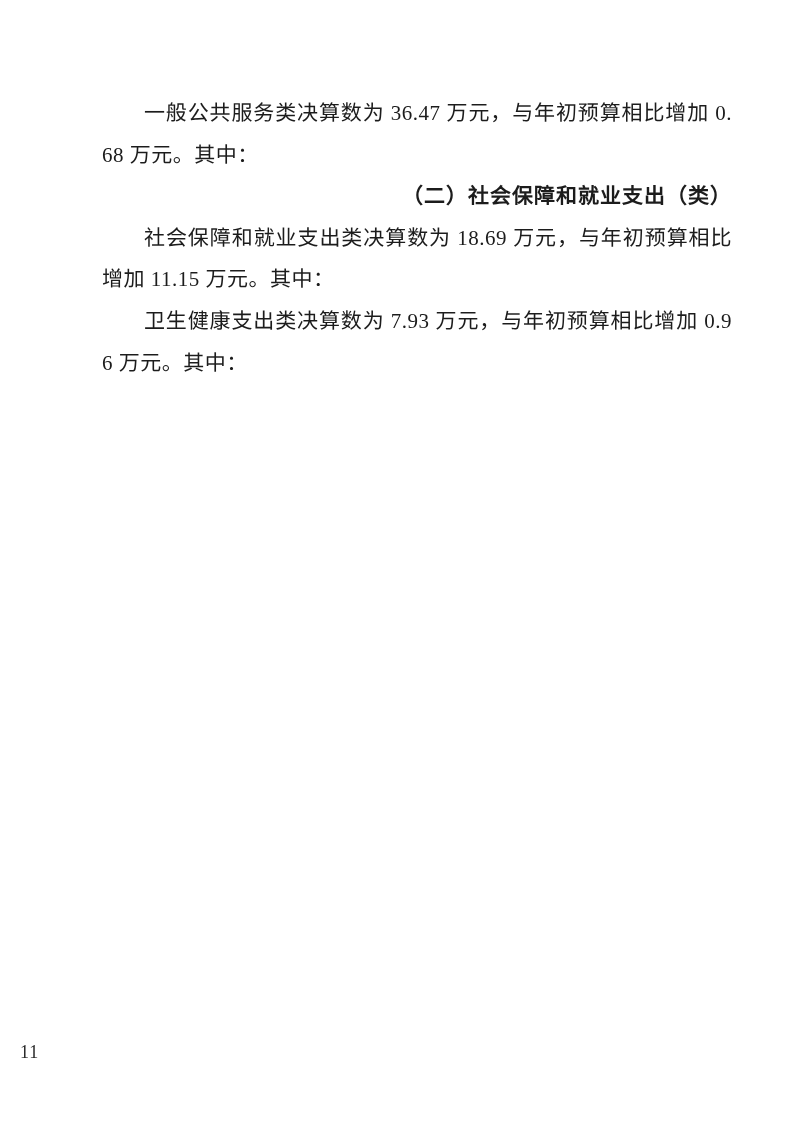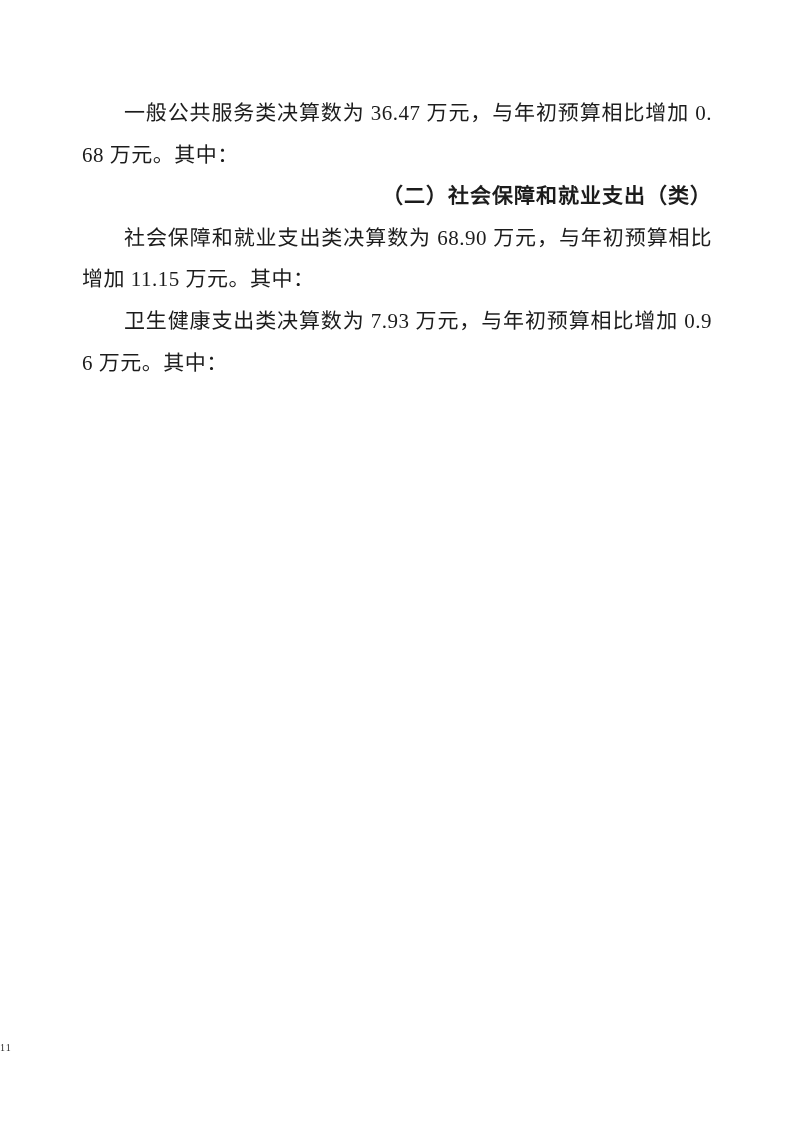--- a/index.html
+++ b/index.html
@@ -8,20 +8,21 @@
     background: #ffffff;
   }
   .page {
     position: relative;
     width: 724px;
     height: 1123px;
     background: #ffffff;
     overflow: hidden;
     font-family: "Liberation Serif", "DejaVu Serif", serif;
     color: #1c1c1c;
+    margin-left: 20px;
   }
   .content {
     position: absolute;
     left: 82px;
     top: 93px;
     width: 630px;
   }
   .para {
     margin: 0;
     padding: 0;
@@ -37,29 +38,29 @@
     font-weight: bold;
     text-align: right;
     letter-spacing: 1px;
   }
   .page-number {
     position: absolute;
     top: 1042px;
     left: 0;
     width: 100%;
     text-align: left;
-    font-size: 10px;
+    font-size: 18px;
     letter-spacing: 1px;
     color: #2a2a2a;
   }
 </style>
 </head>
 <body>
 
 <div class="page">
   <div class="content">
     <p class="para body">一般公共服务类决算数为 36.47 万元，与年初预算相比增加 0.68 万元。其中：</p>
     <p class="para heading">（二）社会保障和就业支出（类）</p>
-    <p class="para body">社会保障和就业支出类决算数为 68.90 万元，与年初预算相比增加 11.15 万元。其中：</p>
+    <p class="para body">社会保障和就业支出类决算数为 18.69 万元，与年初预算相比增加 11.15 万元。其中：</p>
     <p class="para body">卫生健康支出类决算数为 7.93 万元，与年初预算相比增加 0.96 万元。其中：</p>
   </div>
   <div class="page-number">11</div>
 </div>
 
 </body></html>

